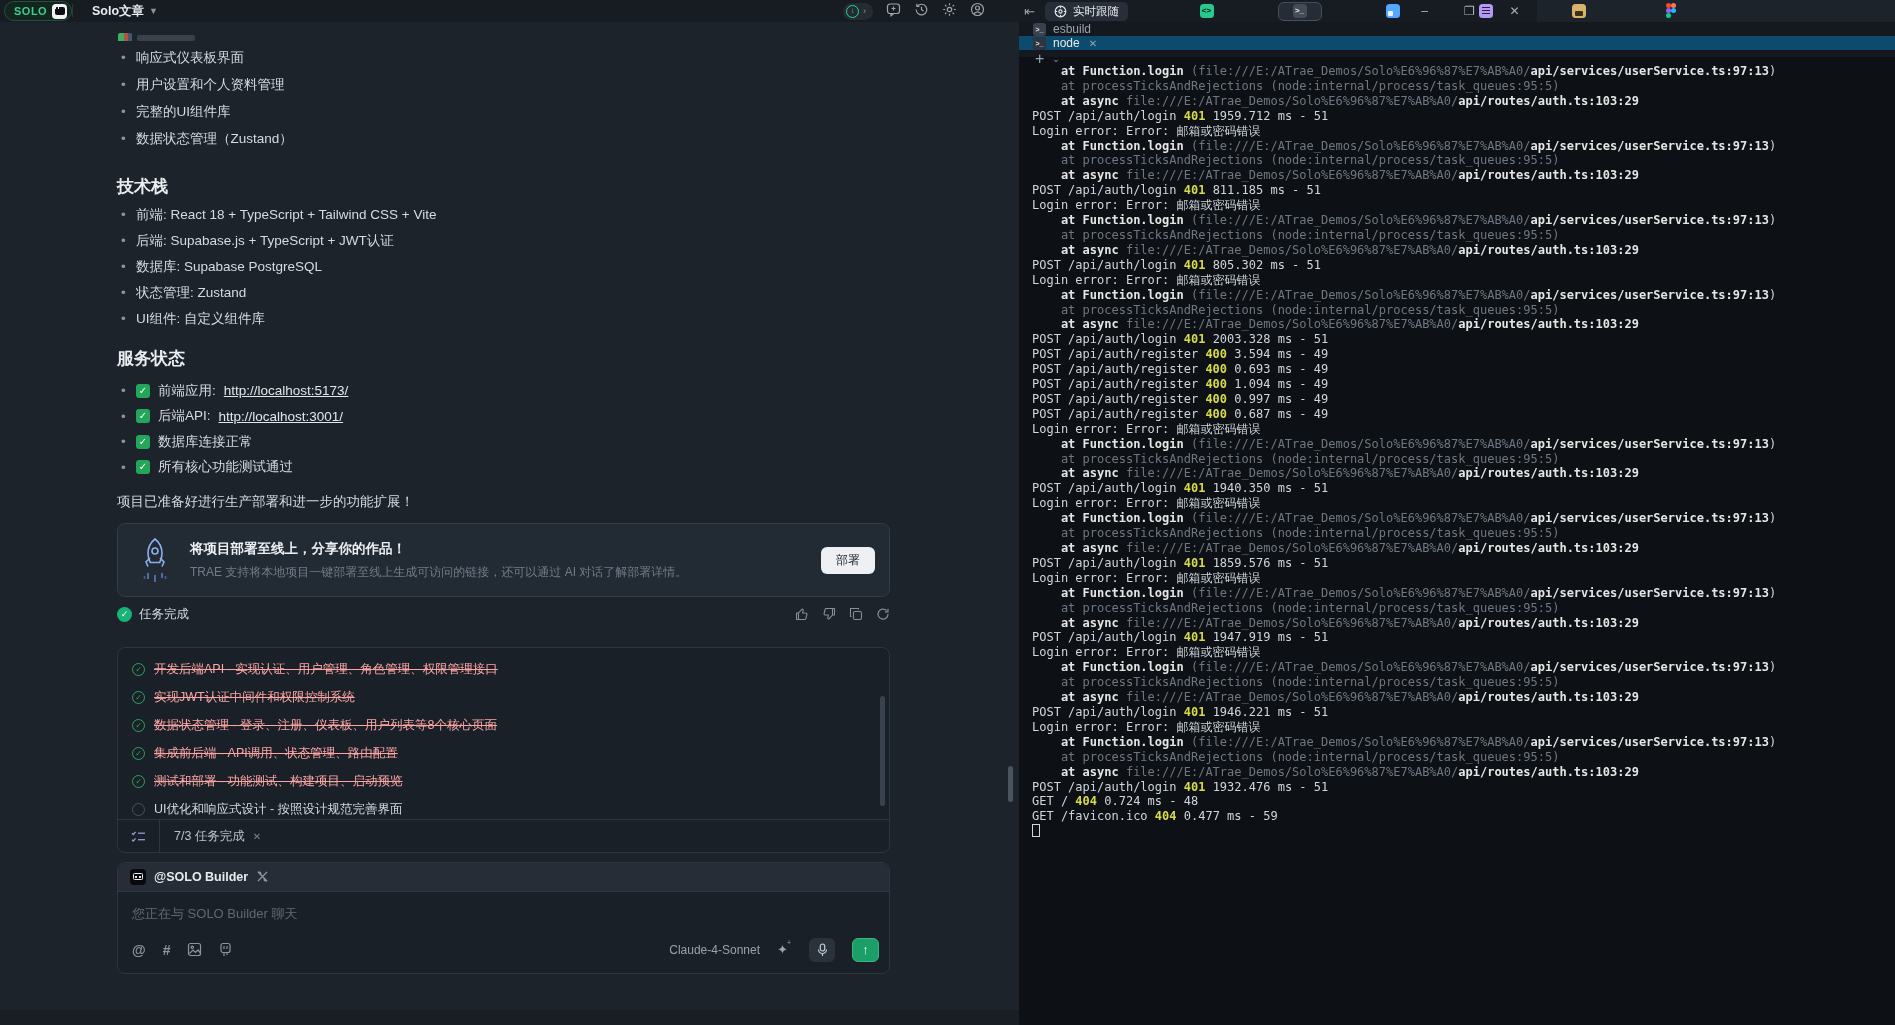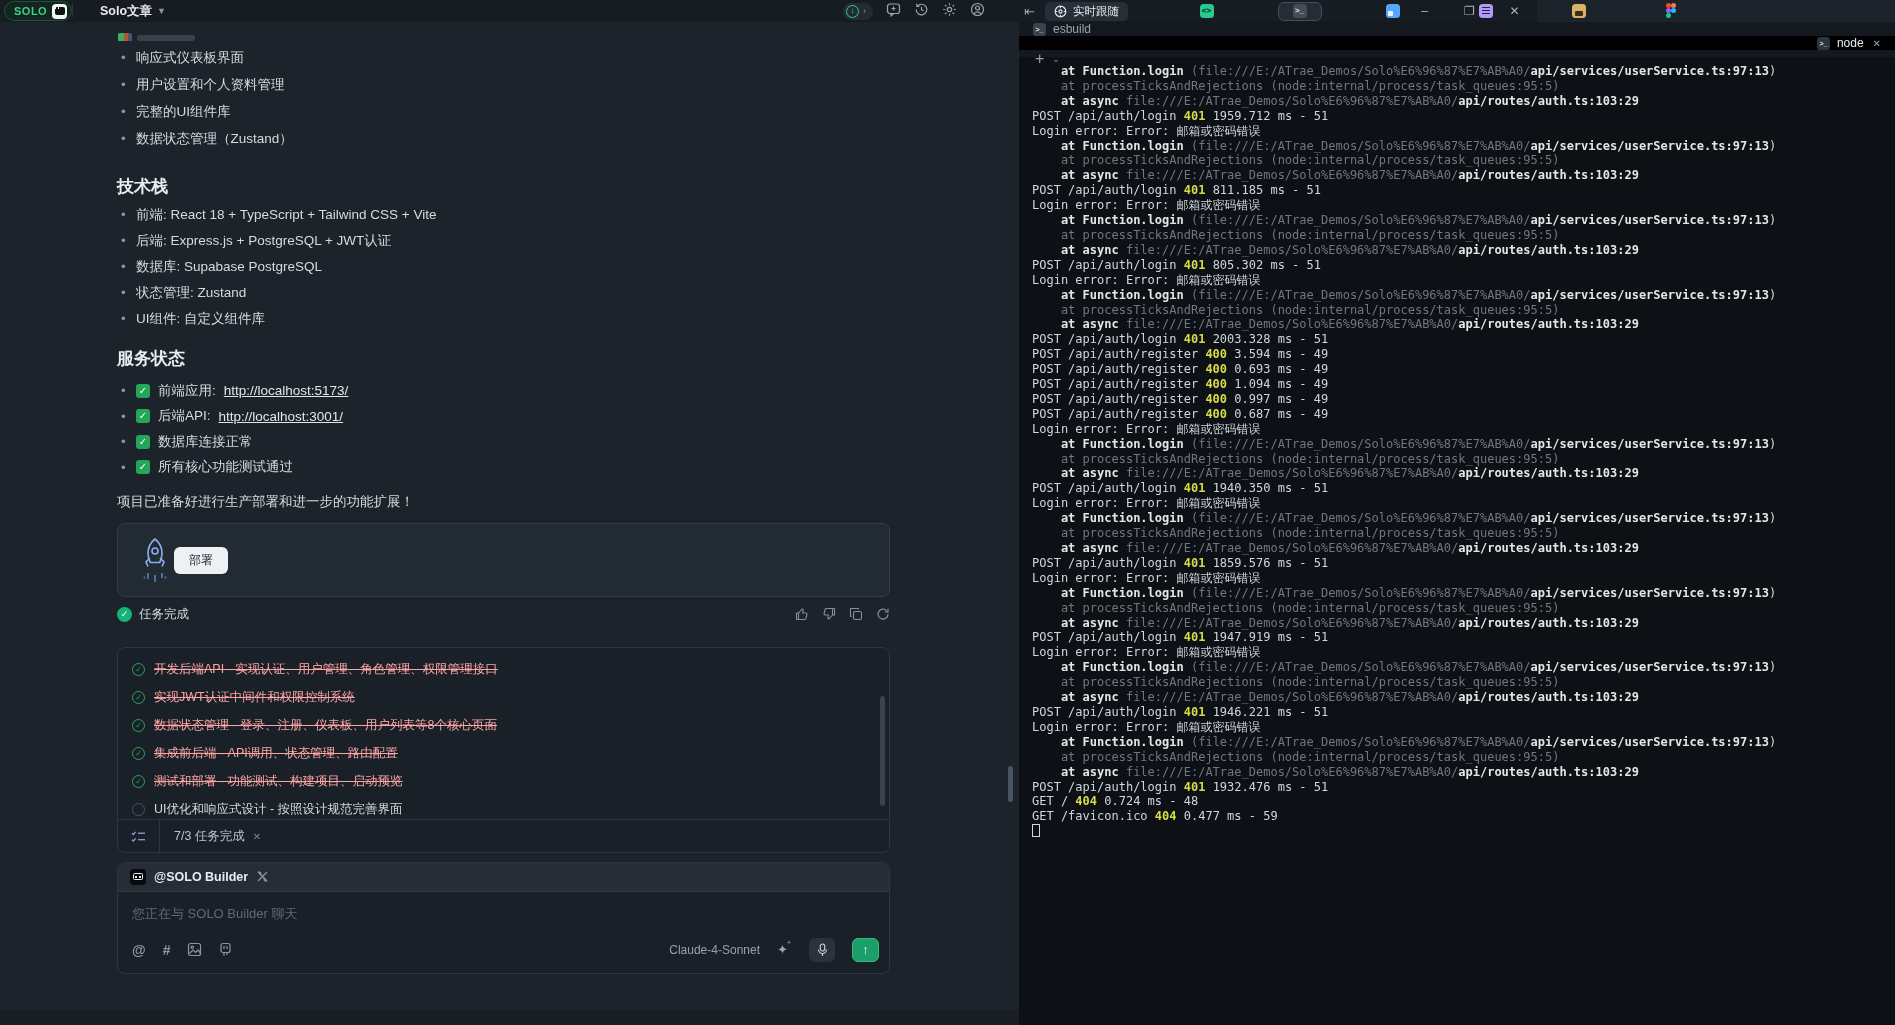--- a/index.html
+++ b/index.html
@@ -10,21 +10,21 @@
   
   .topbar { position:absolute; left:0; top:0; width:1537px; height:22px; background:#171c22; z-index:30; }
   .logo-pill { position:absolute; left:4px; top:1px; height:20px; display:flex; align-items:center; gap:5px;
     background:#12261d; border:1px solid #23503c; border-radius:10px; padding:0 4px 0 9px; }
   .logo-text { color:#3ecf8e; font-weight:bold; font-size:11px; letter-spacing:.5px; }
   .robot-badge { width:15px; height:15px; background:#f2f4f6; border-radius:4px; position:relative; }
   .robot-badge .scr { position:absolute; left:2.5px; top:3.5px; width:10px; height:8px; background:#0c0f13; border-radius:2px; }
   .robot-badge .e1,.robot-badge .e2 { position:absolute; top:3px; width:1.5px; height:2.5px; background:#fff; }
   .robot-badge .e1 { left:2.5px; } .robot-badge .e2 { left:5.5px; }
   .topbar-sep { position:absolute; left:72px; top:4px; height:13px; border-left:1px solid #2c343e; }
-  .project-tab { position:absolute; left:100px; top:0; height:22px; display:flex; align-items:center; gap:5px; }
+  .project-tab { position:absolute; left:92px; top:0; height:22px; display:flex; align-items:center; gap:5px; }
   .project-tab .lbl { color:#e8ecf0; font-weight:bold; font-size:12.5px; }
   .chev { color:#8b95a0; font-size:9px; }
   .tb-cluster { position:absolute; left:843px; top:0; height:22px; display:flex; align-items:center; gap:13px; }
   .run-pill { display:flex; align-items:center; gap:4px; background:#242b33; border-radius:10px; padding:2px 7px 2px 3px; }
   .run-circle { width:13px; height:13px; border:1.5px solid #2bd488; border-radius:50%; color:#2bd488;
     font-size:8px; line-height:10px; text-align:center; font-weight:bold; }
   .tb-ic { color:#9aa3ae; }
   .rt-group { position:absolute; left:1018px; top:0; height:22px; display:flex; align-items:center; gap:0; }
   .collapse-ic { color:#9aa3ae; font-size:13px; margin:0 10px 0 6px; }
   .follow-pill { display:flex; align-items:center; gap:6px; background:#272e37; border-radius:5px; padding:2px 9px; height:19px; }
@@ -122,21 +122,21 @@
   .mic-btn { width:26px; height:24px; background:#2a323c; border-radius:6px; display:flex; align-items:center; justify-content:center; }
   .send-btn { width:27px; height:24px; background:#1c9e68; border:1px solid #35b87f; border-radius:6px;
     color:#eafff4; font-size:13px; display:flex; align-items:center; justify-content:center; }
   .lp-scroll { position:absolute; right:6px; top:744px; width:5px; height:36px; background:#4b545e; border-radius:3px; }
   .lp-bottom { position:absolute; left:0; bottom:0; width:100%; height:15px; background:#181e24; }
 
   
   .right-panel { position:absolute; left:1019px; top:22px; width:876px; height:1003px; background:#0d1115; }
   .term-tabs { height:35px; background:#14191f; display:flex; align-items:stretch;flex-direction:column; }
   .ttab { display:flex; align-items:center; gap:7px; padding:0 14px; font-size:12px; color:#9aa3ad; }
-  .ttab.active { background:#000000; color:#e6eaee;justify-content:flex-end; }
+  .ttab.active { background:#0c4a6e; color:#e6eaee; }
   .ttab .tic { width:13px; height:13px; background:#3a424d; border-radius:3px; color:#dfe4e9;
     font-size:7px; font-weight:bold; text-align:center; line-height:13px; }
   .ttab.active .tic { background:#2c343e; }
   .ttab .x { color:#9aa3ad; font-size:10px; margin-left:2px; }
   .term-plus { display:flex; align-items:center; gap:8px; padding-left:16px; color:#9aa3ad; }
   .term-body { padding:7px 0 0 13px; font-family:"DejaVu Sans Mono","Liberation Mono",monospace;
     font-size:12px; line-height:14.9px; white-space:pre; }
   .lg { color:#6e7781; } .lw { color:#cfd6dd; } .lb { color:#e5e5e5; font-weight:bold; }
   .ly { color:#d7db49; font-weight:bold; }
   .cursor { display:inline-block; width:8px; height:13px; border:1px solid #cfd6dd; vertical-align:-2px; }
@@ -264,21 +264,21 @@
     <ul class="lp-abs blist blist1" id="intro-list">
         <li>响应式仪表板界面</li>
         <li>用户设置和个人资料管理</li>
         <li>完整的UI组件库</li>
         <li>数据状态管理（Zustand）</li>
       </ul>
 
     <div class="lp-abs heading h-tech">技术栈</div>
     <ul class="lp-abs blist blist2" id="tech-list">
         <li>前端: React 18 + TypeScript + Tailwind CSS + Vite</li>
-        <li>后端: Express.js + PostgreSQL + JWT认证</li>
+        <li>后端: Supabase.js + TypeScript + JWT认证</li>
         <li>数据库: Supabase PostgreSQL</li>
         <li>状态管理: Zustand</li>
         <li>UI组件: 自定义组件库</li>
       </ul>
 
     <div class="lp-abs heading h-svc">服务状态</div>
     <ul class="lp-abs svc-list" id="svc-list">
         <li>
           <span class="ck">✓</span>
           <span>前端应用: </span>
@@ -302,20 +302,24 @@
     <div class="lp-abs ready-p">项目已准备好进行生产部署和进一步的功能扩展！</div>
 
     <div class="lp-abs card deploy-card">
       <svg width="38" height="48" viewBox="0 0 38 48" fill="none" stroke="#8fb0ee" stroke-width="1.6">
         <path d="M19 3c4.5 3.5 7 9 7 14.5 0 3.2-.8 6.3-2.3 9H14.3A19 19 0 0 1 12 17.5C12 12 14.5 6.5 19 3z"></path>
         <circle cx="19" cy="15" r="3"></circle>
         <path d="M14 22l-4 4 2 4.5M24 22l4 4-2 4.5"></path>
         <path d="M12 37v6M19 39v7M26 37v5" stroke="#5c7ebc"></path>
         <path d="M8.5 40v3M29.5 40v3" stroke="#44608f"></path>
       </svg>
+      <div class="deploy-txt">
+        <div class="deploy-title">将项目部署至线上，分享你的作品！</div>
+        <div class="deploy-desc">TRAE 支持将本地项目一键部署至线上生成可访问的链接，还可以通过 AI 对话了解部署详情。</div>
+      </div>
       <button class="deploy-btn">部署</button>
     </div>
 
     <div class="lp-abs done-row">
       <span class="done-badge">✓</span>
       <span class="done-lbl">任务完成</span>
       <span class="done-icons">
         <svg width="14" height="14" viewBox="0 0 14 14" fill="none" stroke="#848e99" stroke-width="1.1" stroke-linejoin="round">
           <path d="M1.5 6h2v6.5h-2zM3.5 12.5h6.2c.6 0 1.1-.4 1.2-1l1-4c.2-.8-.4-1.5-1.2-1.5H7.6l.6-2.8c.2-.9-.9-1.5-1.5-.8L3.5 6z"></path>
           </svg>

